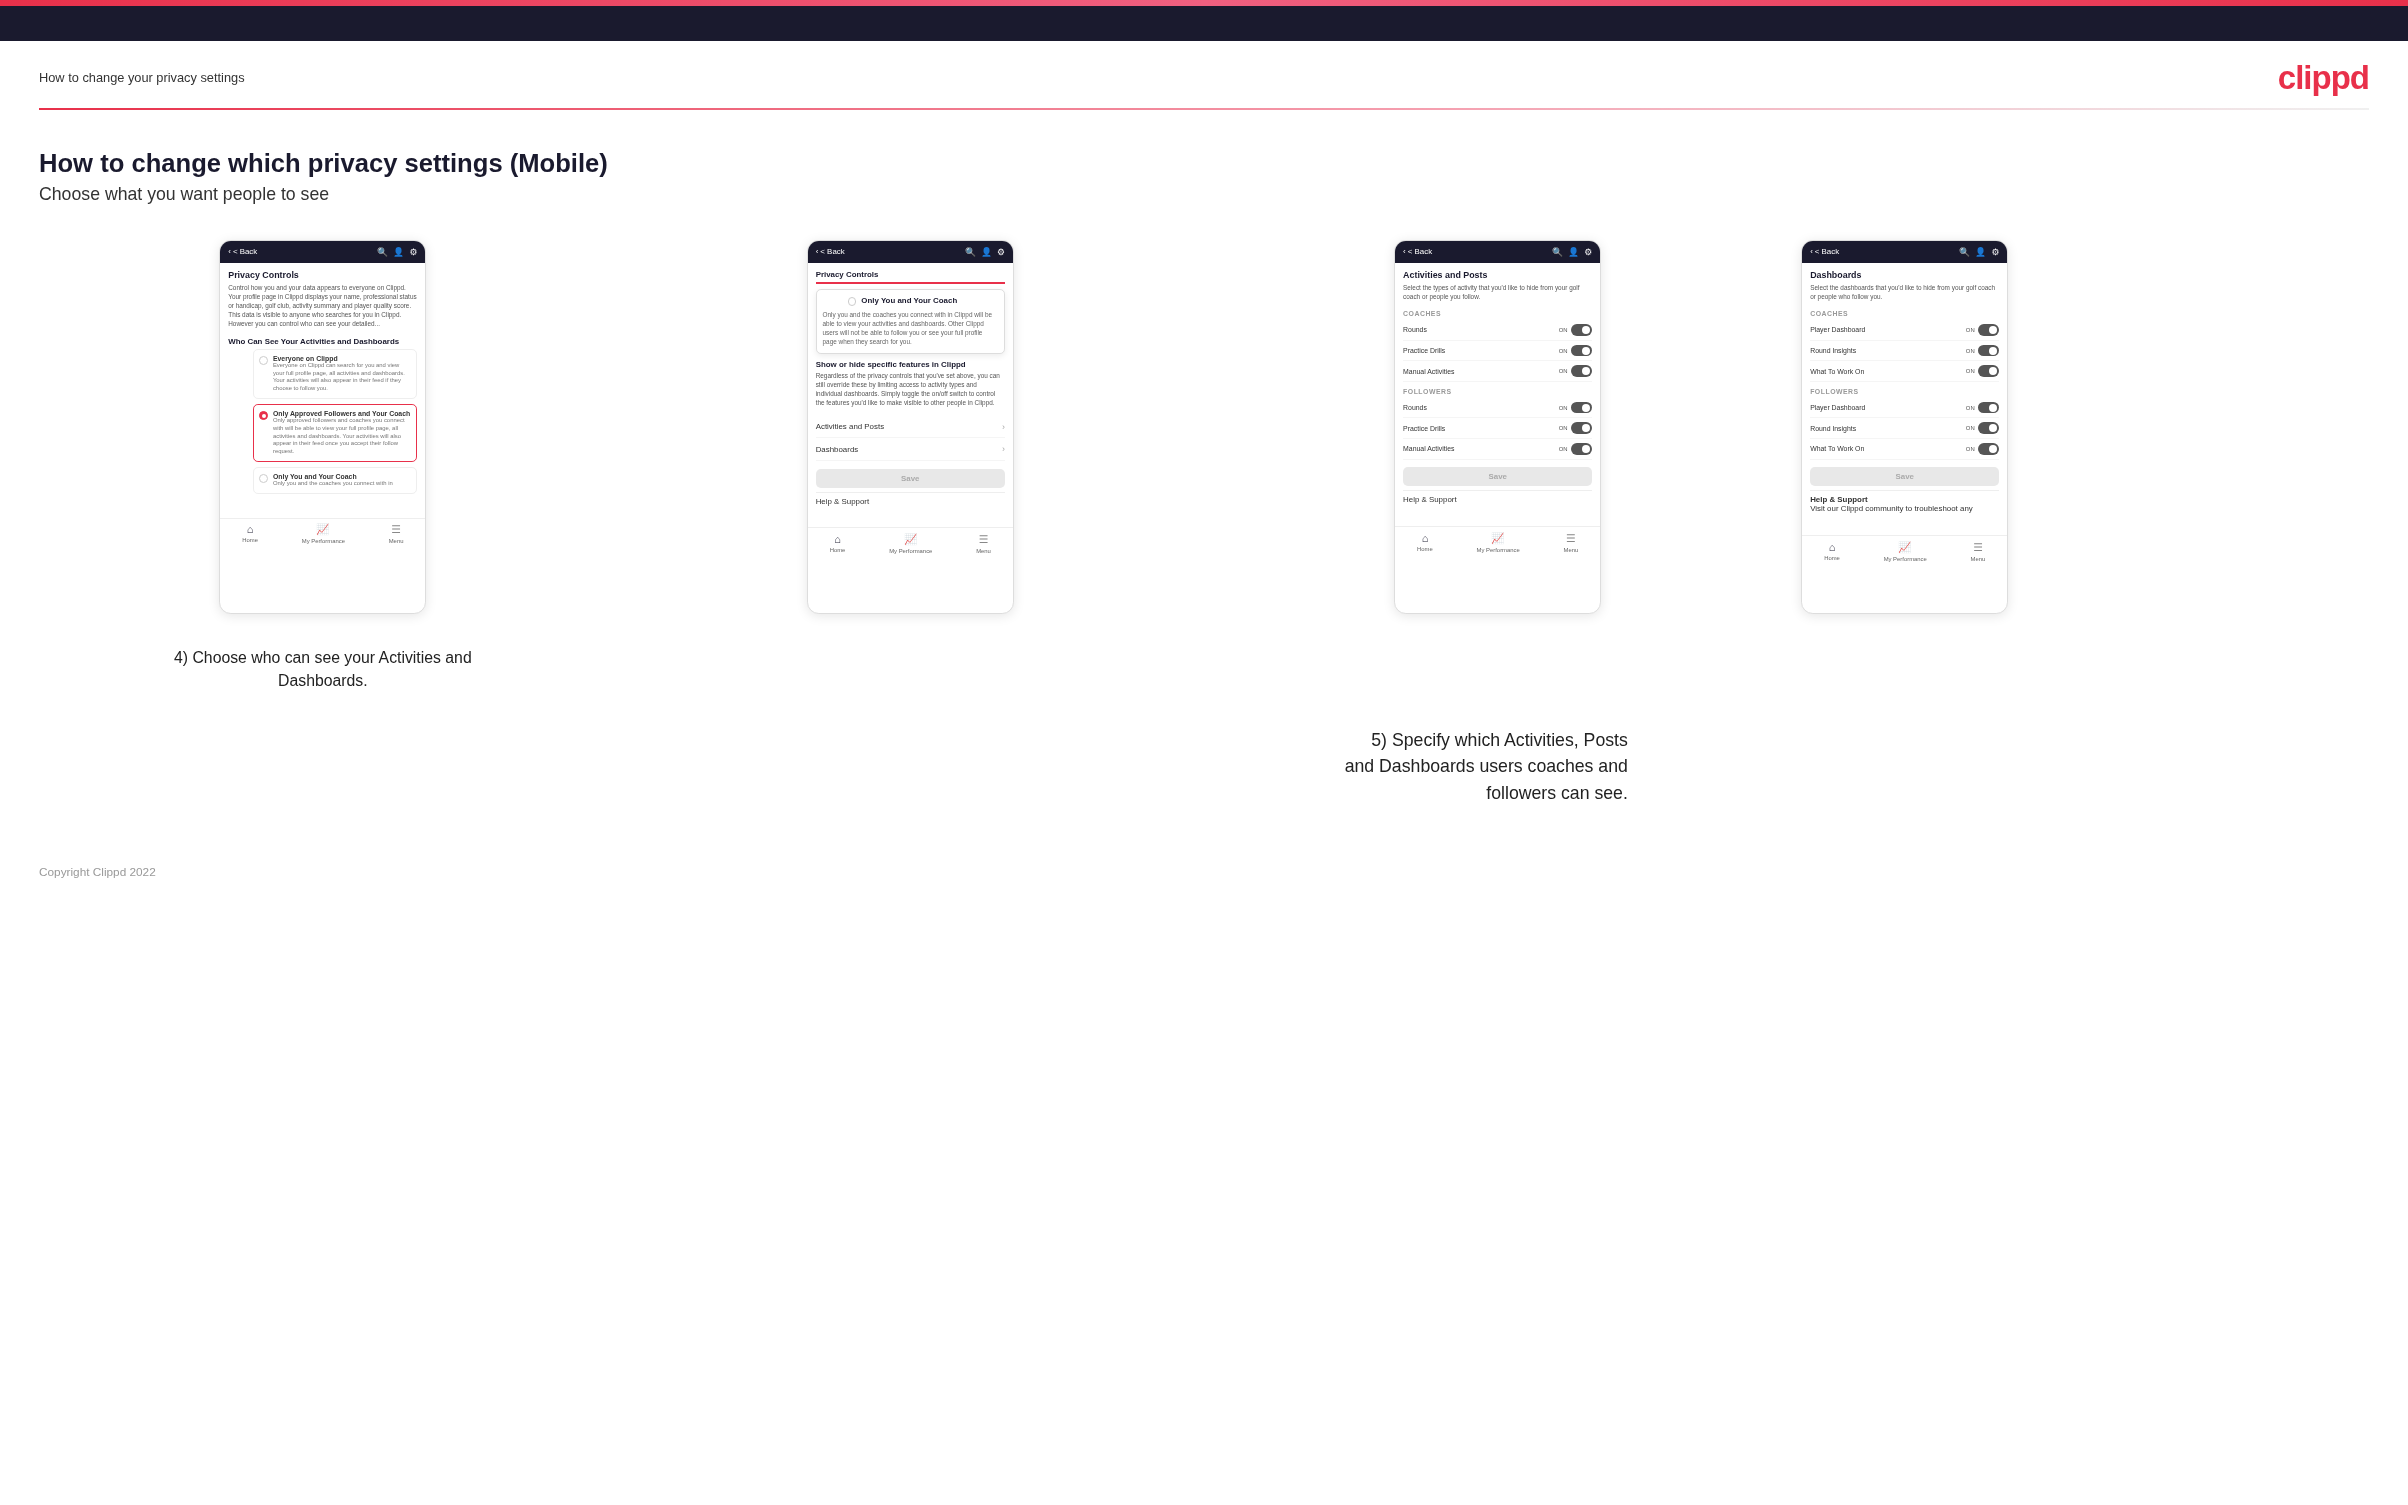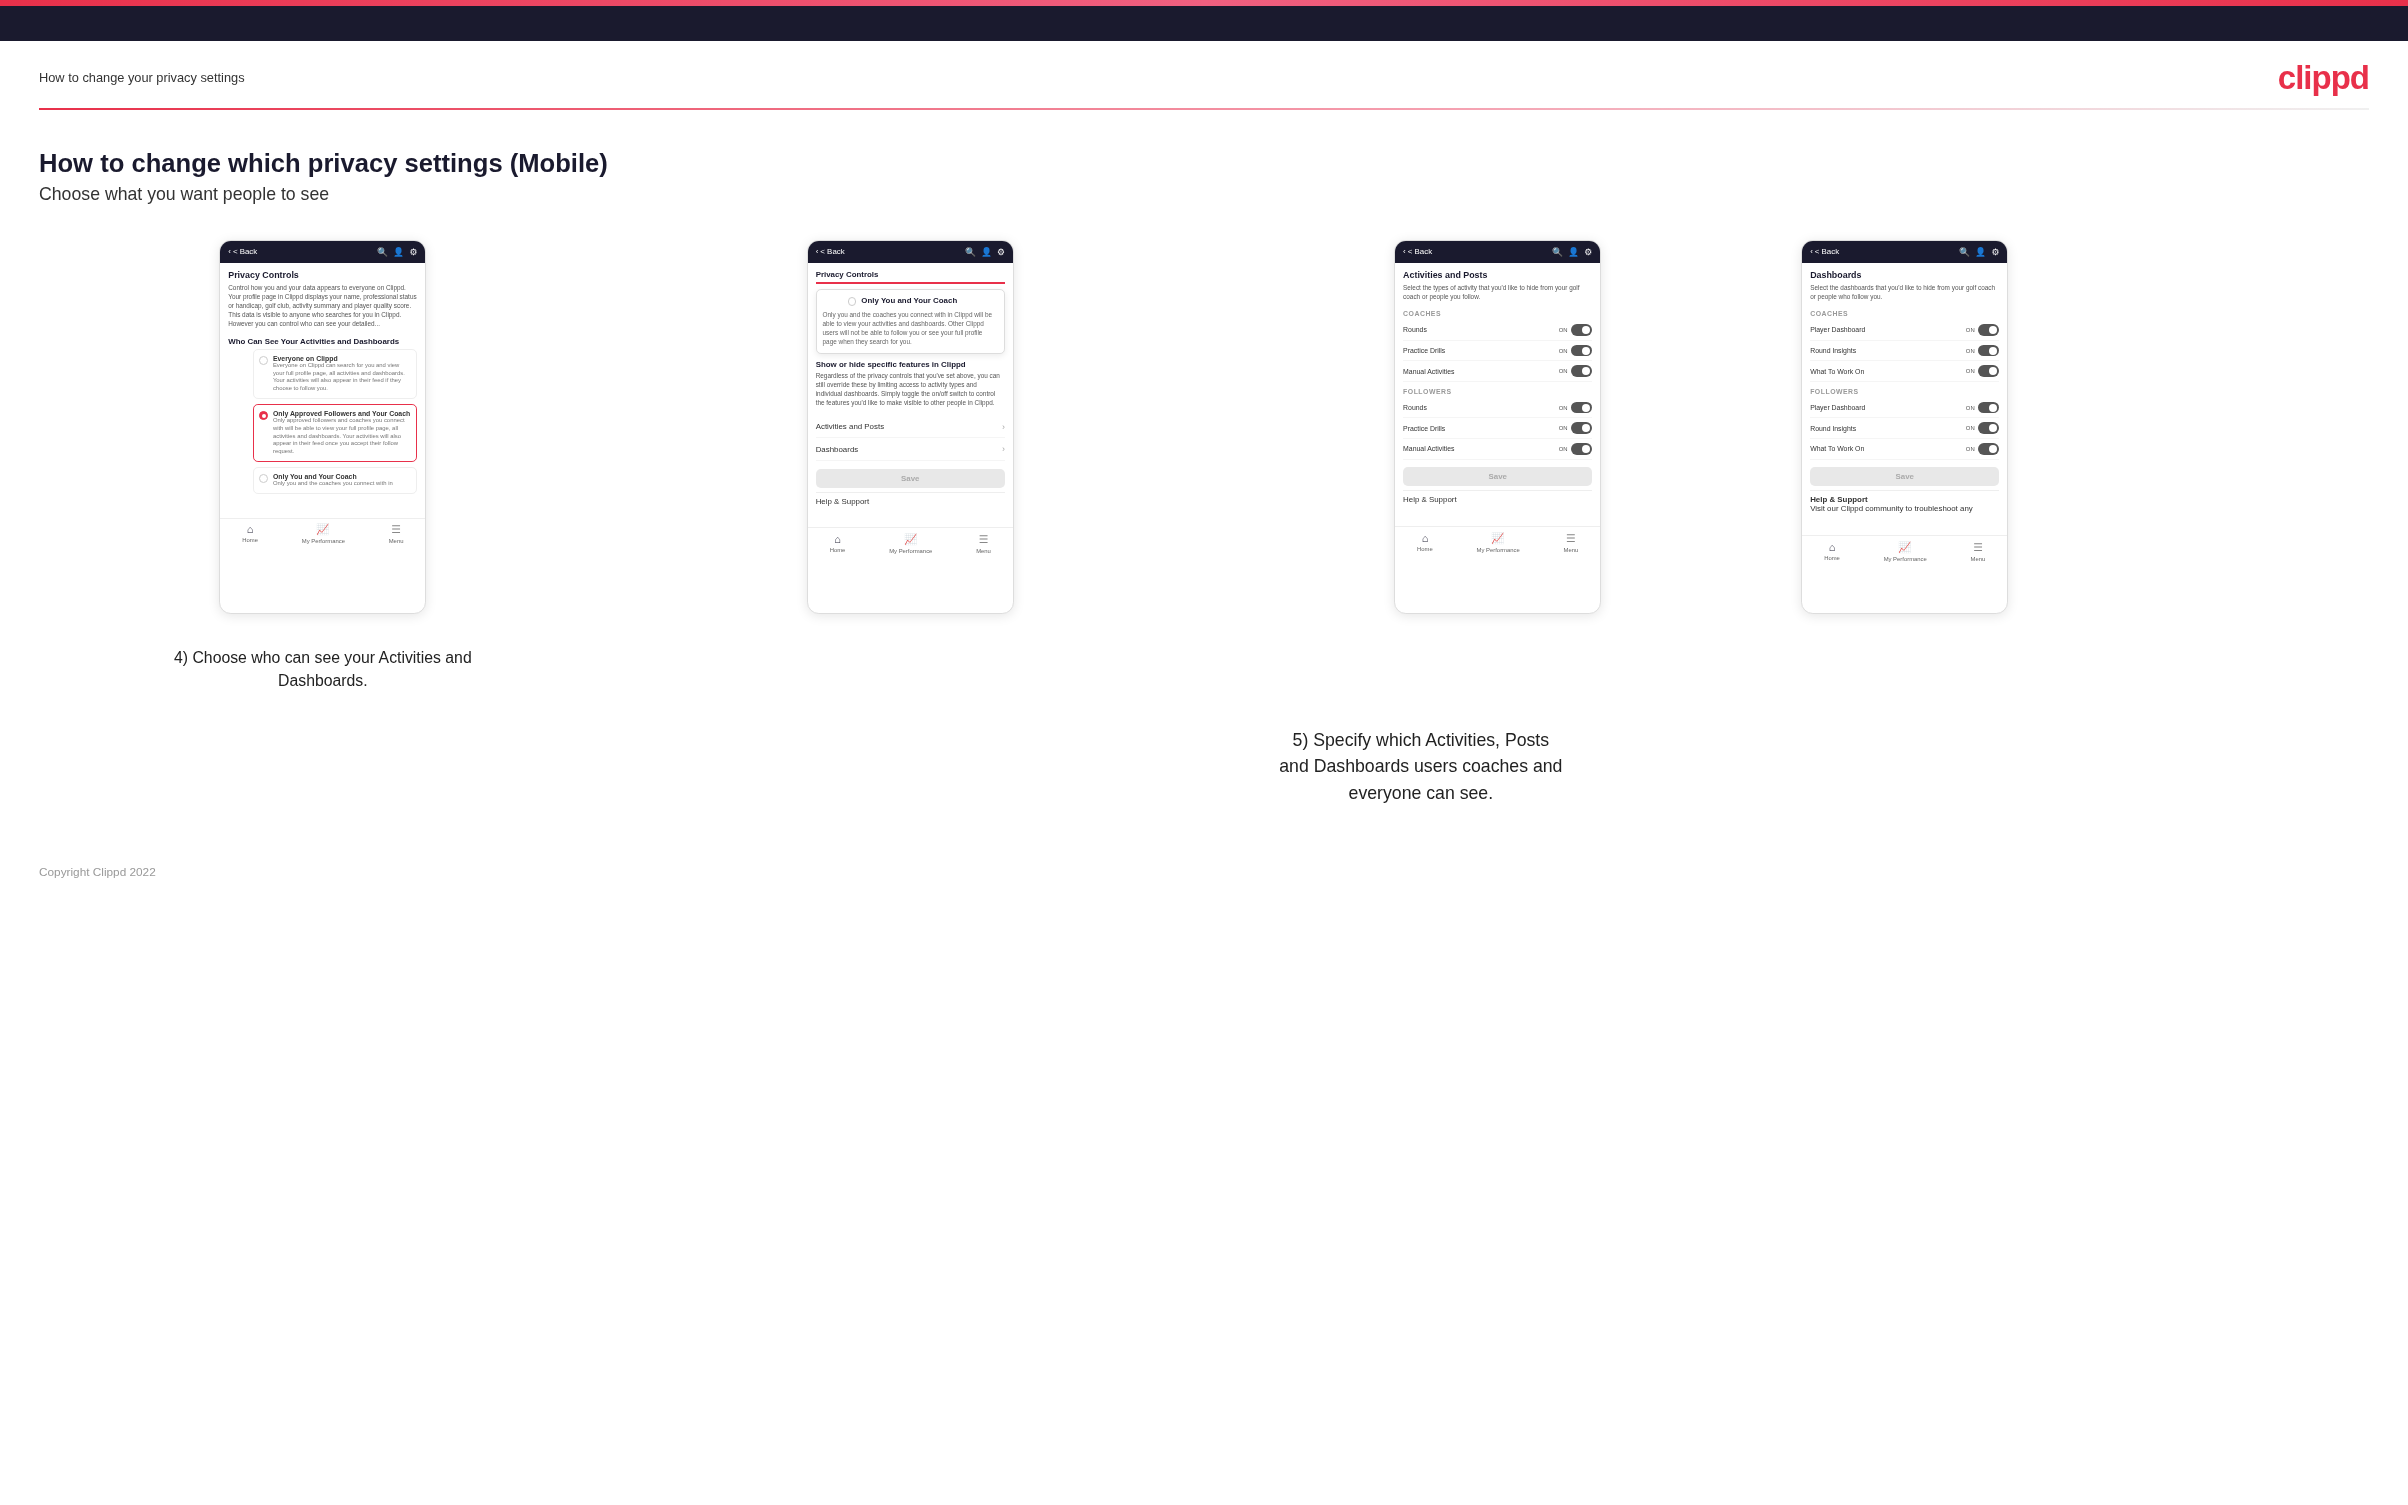--- a/index.html
+++ b/index.html
@@ -282,21 +282,21 @@
       font-size: 15.8px;
       color: #222;
       text-align: center;
       margin-top: 32px;
       line-height: 1.5;
       max-width: 315px;
     }
     .caption-large {
       font-size: 17.7px;
       color: #222;
-      text-align: center;
+      text-align: right;
       margin-top: 17.7px;
       line-height: 1.5;
       max-width: 414px;
     }
 
     
     .footer {
       padding: 29.6px 39px 19.7px 39px;
       font-size: 11.8px;
       color: #999;
@@ -633,21 +633,21 @@
     <div style="flex:1;display:flex;justify-content:center;">
       
     </div>
 
     <div style="flex:1;"></div>
 
     <div style="flex:2;padding-left:19.7px;">
       <div class="caption-large">
         <span>5) Specify which Activities, Posts</span><br>
         <span>and Dashboards users  coaches and</span><br>
-        <span>everyone can see.</span>
+        <span>followers can see.</span>
       </div>
     </div>
   </div>
 </div>
 
 <div class="footer">
   <span>Copyright Clippd 2022</span>
 </div>
 
 

